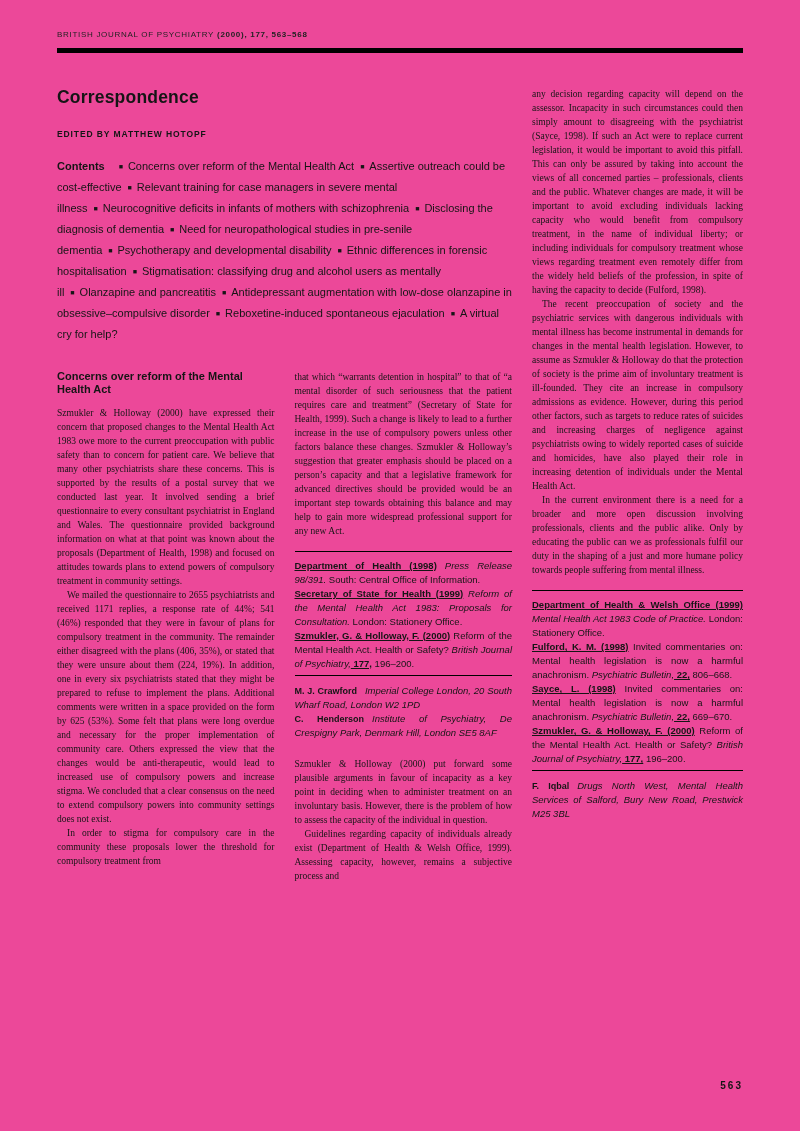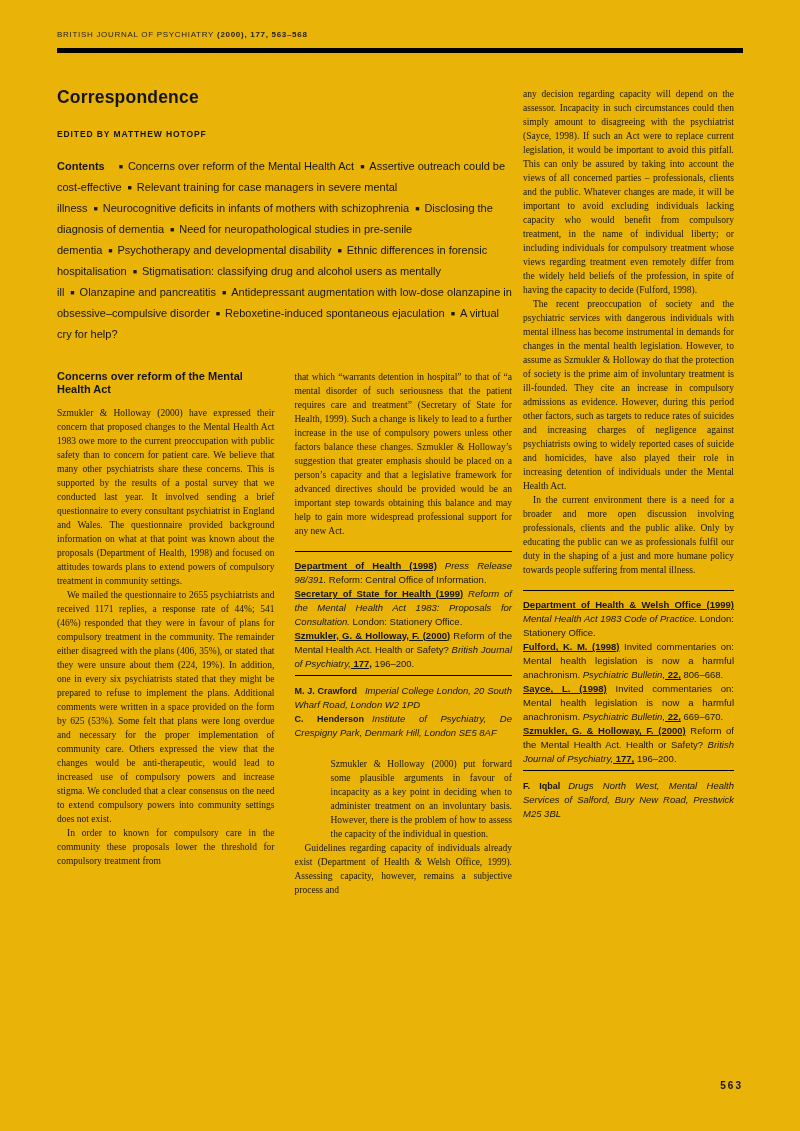--- a/index.html
+++ b/index.html
@@ -1,37 +1,37 @@
 <!DOCTYPE html>
 <html lang="en"><head>
 <meta charset="utf-8">
 <style>
   html,body { margin:0; padding:0; background:#ffffff; }
   .page {
     position:relative;
     width:800px; height:1131px;
     margin:0 auto;
-    background:#eab308;
+    background:#ec4899;
     color:#151515;
     box-sizing:border-box;
     padding:30px 57px 0 57px;
     font-family:"Liberation Serif", serif;
     overflow:hidden;
   }
   
   .journal-header {
     font-family:"Liberation Sans", sans-serif;
     font-size:8px; letter-spacing:0.7px;
     color:#222;
   }
   .journal-header .vol { font-weight:bold; padding-left:3px; }
   .header-rule { height:5px; background:#000; margin-top:9px; }
 
   
-  .content { display:flex; gap:11px; margin-top:34px; }
+  .content { display:flex; gap:20px; margin-top:34px; }
   .left-area { width:455px; flex:0 0 455px; }
   .col3 { width:211px; flex:0 0 211px; }
 
   h1.page-title {
     font-family:"Liberation Sans", sans-serif;
     font-size:17.5px; font-weight:bold;
     margin:0 0 21px 0; letter-spacing:0.2px;
   }
   .edited-by {
     font-family:"Liberation Sans", sans-serif;
@@ -54,21 +54,21 @@
     font-size:11px; font-weight:bold; line-height:1.25;
     margin:0 0 9px 0;
   }
   .body-text p {
     margin:0;
     font-size:9.5px; line-height:14px;
     text-align:justify;
     hyphens:auto; -webkit-hyphens:auto;
   }
   .body-text p.ind { text-indent:10px; }
-  .body-text p.new-letter { margin-top:17px;margin-left:36px; }
+  .body-text p.new-letter { margin-top:17px; }
 
   
   .refs {
     margin-top:13px;
     border-top:1px solid #000;
     padding-top:7px;
     font-family:"Liberation Sans", sans-serif;
     font-size:8px; line-height:10.5px;
   }
   .ref { margin:0 0 6px 0; text-align:left; }
@@ -111,28 +111,28 @@
       <div class="edited-by">EDITED BY MATTHEW HOTOPF</div>
 
       <p class="contents"><span class="contents-label">Contents</span><span><span class="sq">■</span><span>Concerns over reform of the Mental Health Act</span></span><span><span class="sq">■</span><span>Assertive outreach could be cost-effective</span></span><span><span class="sq">■</span><span>Relevant training for case managers in severe mental illness</span></span><span><span class="sq">■</span><span>Neurocognitive deficits in infants of mothers with schizophrenia</span></span><span><span class="sq">■</span><span>Disclosing the diagnosis of dementia</span></span><span><span class="sq">■</span><span>Need for neuropathological studies in pre-senile dementia</span></span><span><span class="sq">■</span><span>Psychotherapy and developmental disability</span></span><span><span class="sq">■</span><span>Ethnic differences in forensic hospitalisation</span></span><span><span class="sq">■</span><span>Stigmatisation: classifying drug and alcohol users as mentally ill</span></span><span><span class="sq">■</span><span>Olanzapine and pancreatitis</span></span><span><span class="sq">■</span><span>Antidepressant augmentation with low-dose olanzapine in obsessive–compulsive disorder</span></span><span><span class="sq">■</span><span>Reboxetine-induced spontaneous ejaculation</span></span><span><span class="sq">■</span><span>A virtual cry for help?</span></span></p>
 
       <div class="cols">
 
         <div class="colA body-text">
           <h2 class="letter-heading">Concerns over reform of the Mental Health Act</h2>
           <p>Szmukler &amp; Holloway (2000) have expressed their concern that proposed changes to the Mental Health Act 1983 owe more to the current preoccupation with public safety than to concern for patient care. We believe that many other psychiatrists share these concerns. This is supported by the results of a postal survey that we conducted last year. It involved sending a brief questionnaire to every consultant psychiatrist in England and Wales. The questionnaire provided background information on what at that point was known about the proposals (Department of Health, 1998) and focused on attitudes towards plans to extend powers of compulsory treatment in community settings.</p>
           <p class="ind">We mailed the questionnaire to 2655 psychiatrists and received 1171 replies, a response rate of 44%; 541 (46%) responded that they were in favour of plans for compulsory treatment in the community. The remainder either disagreed with the plans (406, 35%), or stated that they were unsure about them (224, 19%). In addition, one in every six psychiatrists stated that they might be prepared to refuse to implement the plans. Additional comments were written in a space provided on the form by 625 (53%). Some felt that plans were long overdue and necessary for the proper implementation of community care. Others expressed the view that the changes would be anti-therapeutic, would lead to increased use of compulsory powers and increase stigma. We concluded that a clear consensus on the need to extend compulsory powers into community settings does not exist.</p>
-          <p class="ind">In order to known for compulsory care in the community these proposals lower the threshold for compulsory treatment from</p>
+          <p class="ind">In order to stigma for compulsory care in the community these proposals lower the threshold for compulsory treatment from</p>
         </div>
 
         <div class="colB body-text">
           <p>that which “warrants detention in hospital” to that of “a mental disorder of such seriousness that the patient requires care and treatment” (Secretary of State for Health, 1999). Such a change is likely to lead to a further increase in the use of compulsory powers unless other factors balance these changes. Szmukler &amp; Holloway’s suggestion that greater emphasis should be placed on a person’s capacity and that a legislative framework for advanced directives should be provided would be an important step towards obtaining this balance and may help to gain more widespread professional support for any new Act.</p>
 
           <div class="refs">
-            <p class="ref"><span class="rb">Department of Health (1998)</span><span></span><span class="ri"> Press Release 98/391.</span><span class="rb"></span><span> Reform: Central Office of Information.</span></p>
+            <p class="ref"><span class="rb">Department of Health (1998)</span><span></span><span class="ri"> Press Release 98/391.</span><span class="rb"></span><span> South: Central Office of Information.</span></p>
             <p class="ref"><span class="rb">Secretary of State for Health (1999)</span><span></span><span class="ri"> Reform of the Mental Health Act 1983: Proposals for Consultation.</span><span class="rb"></span><span> London: Stationery Office.</span></p>
             <p class="ref"><span class="rb">Szmukler, G. &amp; Holloway, F. (2000)</span><span> Reform of the Mental Health Act. Health or Safety? </span><span class="ri">British Journal of Psychiatry,</span><span class="rb"> 177,</span><span> 196–200.</span></p>
           </div>
 
           <div class="sigs">
             <p class="sig"><span class="sig-name">M. J. Crawford</span><span class="sig-aff">Imperial College London, 20 South Wharf Road, London W2 1PD</span></p>
             <p class="sig"><span class="sig-name">C. Henderson</span><span class="sig-aff">Institute of Psychiatry, De Crespigny Park, Denmark Hill, London SE5 8AF</span></p>
           </div>
 
           <p class="new-letter">Szmukler &amp; Holloway (2000) put forward some plausible arguments in favour of incapacity as a key point in deciding when to administer treatment on an involuntary basis. However, there is the problem of how to assess the capacity of the individual in question.</p>

